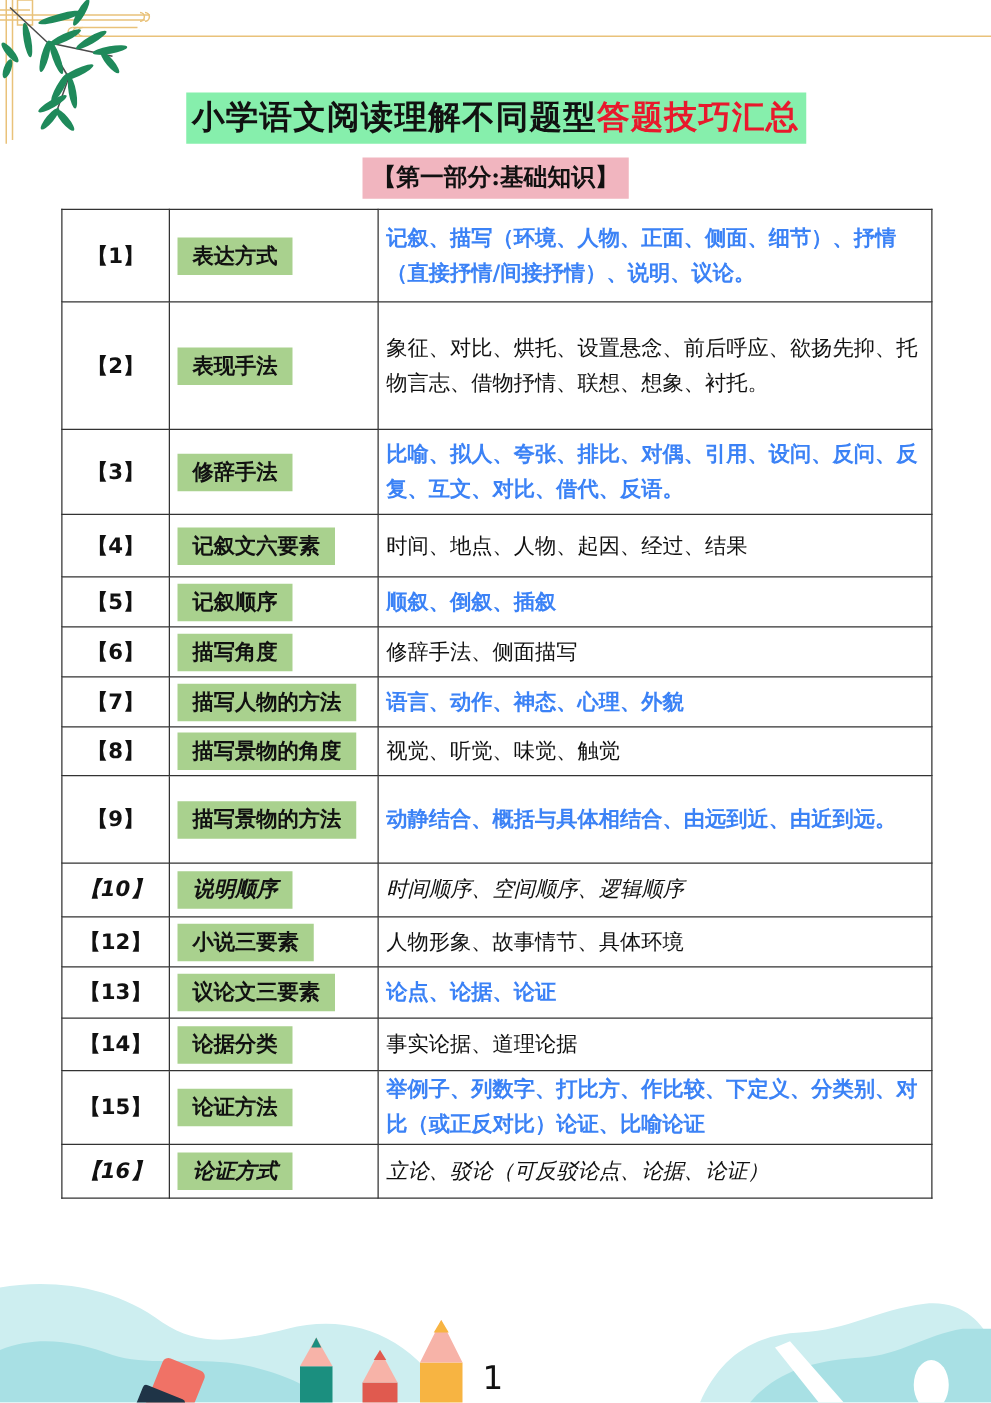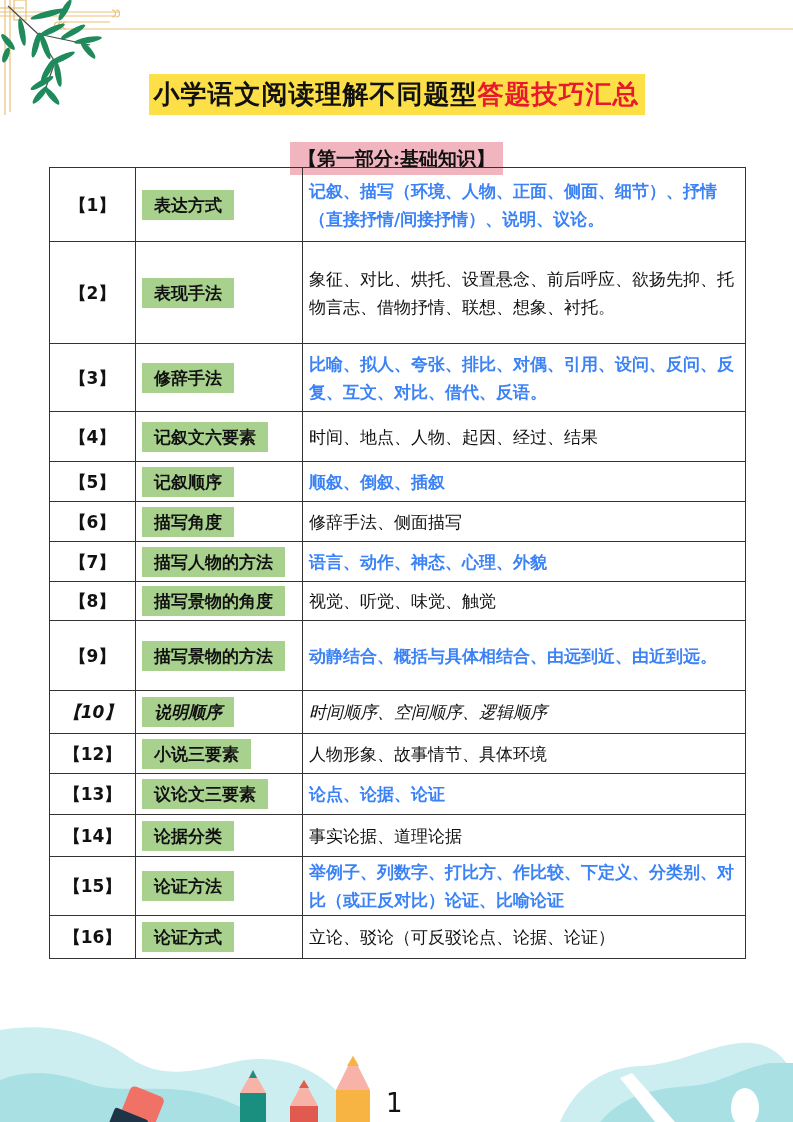--- a/index.html
+++ b/index.html
@@ -5,26 +5,26 @@
     html, body { margin: 0; padding: 0; }
     body {
       width: 793px; height: 1122px; position: relative; overflow: hidden;
       background: #ffffff;
       font-family: "DejaVu Serif", "Liberation Serif", serif;
       color: #111;
     }
     .corner { position: absolute; left: 0; top: 0; width: 793px; height: 120px; }
     .title-wrap { position: absolute; top: 74px; left: 0; width: 793px; text-align: center; }
     .title {
-      display: inline-block; background: #fde047; padding: 3px 5px 4px 5px;
+      display: inline-block; background: #86efac; padding: 3px 5px 4px 5px;
       font-size: 26px; font-weight: bold; letter-spacing: 1px; line-height: 34px;
       color: #111;
     }
     .title .accent { color: #e8192c; }
-    .section-wrap { position: absolute; top: 142px; left: 0; width: 793px; text-align: center; }
+    .section-wrap { position: absolute; top: 126px; left: 0; width: 793px; text-align: center; }
     .section {
       display: inline-block; background: #f1b5bf; padding: 2px 8px 3px 8px;
       font-size: 19px; font-weight: bold; line-height: 28px; color: #111;
     }
     table.kb {
       position: absolute; left: 49px; top: 167px; width: 697px;
       border-collapse: collapse; table-layout: fixed;
     }
     table.kb td {
       border: 1.5px solid #333; padding: 0 6px; vertical-align: middle;
@@ -157,21 +157,21 @@
       <tr style="height: 42px;">
         <td class="num">【14】</td>
         <td class="term"><span class="term-hl">论据分类</span></td>
         <td class="desc">事实论据、道理论据</td>
       </tr>
       <tr style="height: 59px;">
         <td class="num">【15】</td>
         <td class="term"><span class="term-hl">论证方法</span></td>
         <td class="desc red">举例子、列数字、打比方、作比较、下定义、分类别、对比（或正反对比）论证、比喻论证</td>
       </tr>
-      <tr style="height: 43px;">
+      <tr style="height: 43px; font-style: italic;">
         <td class="num">【16】</td>
         <td class="term"><span class="term-hl">论证方式</span></td>
         <td class="desc">立论、驳论（可反驳论点、论据、论证）</td>
       </tr>
     </tbody>
 </table>
 
 <svg class="footer" viewBox="0 0 793 104" xmlns="http://www.w3.org/2000/svg">
   <path d="M0 12 C40 5 90 10 130 40 C160 60 190 55 230 45 C280 32 330 50 360 104 L0 104 Z" fill="#cdeef0"></path>
   <path d="M0 62 C30 50 60 55 90 66 C120 76 160 66 200 75 C230 82 250 92 260 104 L0 104 Z" fill="#a8e0e4"></path>

